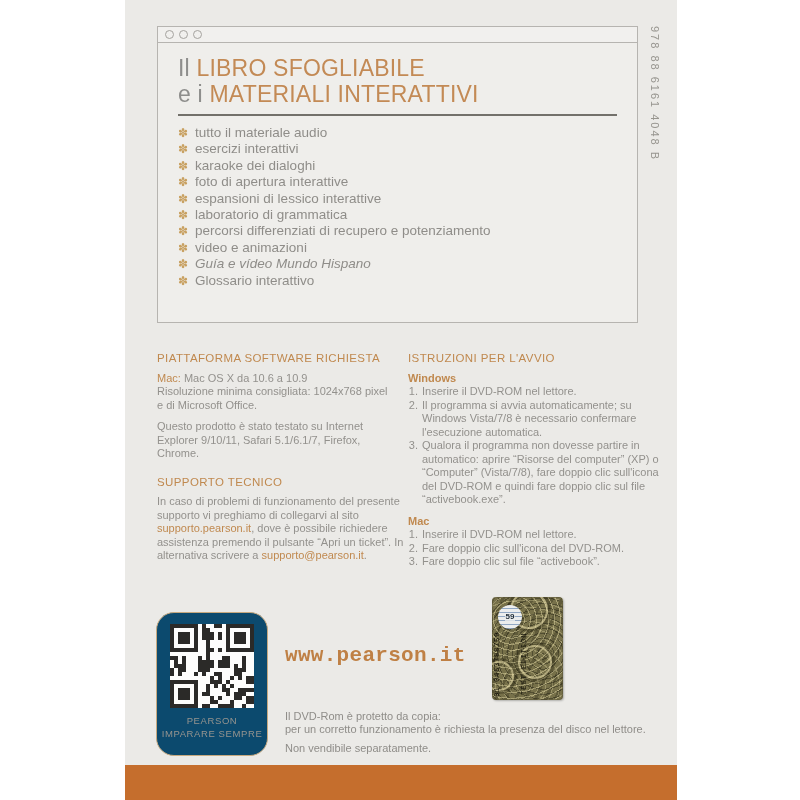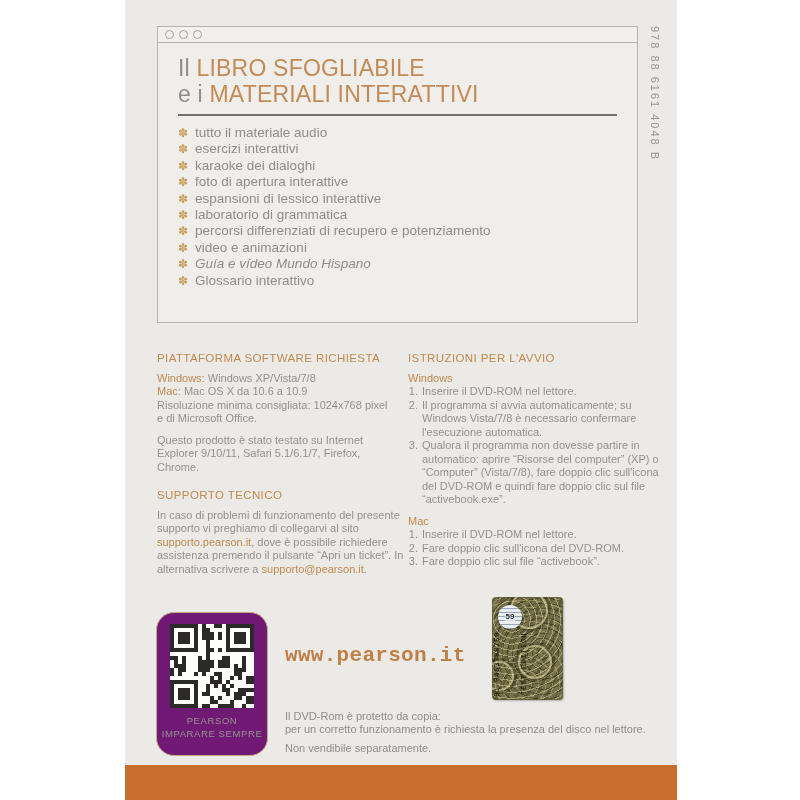--- a/index.html
+++ b/index.html
@@ -68,33 +68,33 @@
   .col-left{left:32px;width:248px;}
   .col-right{left:283px;width:255px;}
   .col-heading{
     font-size:11.5px;letter-spacing:.4px;color:#c0894f;
     margin:0 0 6px 0;font-weight:400;
   }
   .col p{margin:0;}
   .col .accent{color:#c0894f;}
   .gap-s{height:8px;}
   .gap-m{height:15px;}
-  .sub-label{color:#c0894f;margin:0;}
+  .sub-label{color:#c0894f;margin:0;font-weight:bold;}
   ol.steps{
     margin:0;padding:0 0 0 13px;
   }
   ol.steps li{
     margin:0;padding-left:1px;
   }
   ol.steps li::marker{color:#93918d;}
 
   
   .qr-box{
     position:absolute;left:31px;top:612px;width:112px;height:144px;
-    border:1px solid #c7a97f;border-radius:18px;background:#701a75;
+    border:1px solid #c7a97f;border-radius:18px;background:#0c4a6e;
     box-sizing:border-box;text-align:center;
   }
   .qr-box svg{display:block;margin:11px auto 6px auto;background:#fdfdfc;}
   .qr-label{
     font-size:9.5px;line-height:13px;letter-spacing:.6px;color:#96948f;
   }
   .website{
     position:absolute;left:160px;top:644px;
     font-size:21px;font-weight:700;letter-spacing:.3px;color:#bf8045;font-family:Liberation Mono, monospace;
   }
@@ -210,21 +210,20 @@
           <li>
               <span class="bullet">✽</span>
               <span class="f-text">Glossario interattivo</span>
             </li>
         </ul>
       </div>
     </div>
 
     <div class="col col-left">
       <h2 class="col-heading">PIATTAFORMA SOFTWARE RICHIESTA</h2>
-      <p><span class="accent">Windows: </span><span>Windows XP/Vista/7/8</span></p>
       <p><span class="accent">Mac: </span><span>Mac OS X da 10.6 a 10.9</span></p>
       <p>Risoluzione minima consigliata: 1024x768 pixel</p>
       <p>e di Microsoft Office.</p>
       <div class="gap-s"></div>
       <p>Questo prodotto è stato testato su Internet</p>
       <p>Explorer 9/10/11, Safari 5.1/6.1/7, Firefox, Chrome.</p>
       <div class="gap-m"></div>
       <h2 class="col-heading">SUPPORTO TECNICO</h2>
       <p><span>In caso di problemi di funzionamento del presente supporto vi preghiamo di collegarvi al sito </span><span class="accent">supporto.pearson.it</span><span>, dove è possibile richiedere assistenza premendo il pulsante “Apri un ticket”. In alternativa scrivere a </span><span class="accent">supporto@pearson.it</span><span>.</span></p>
     </div>

